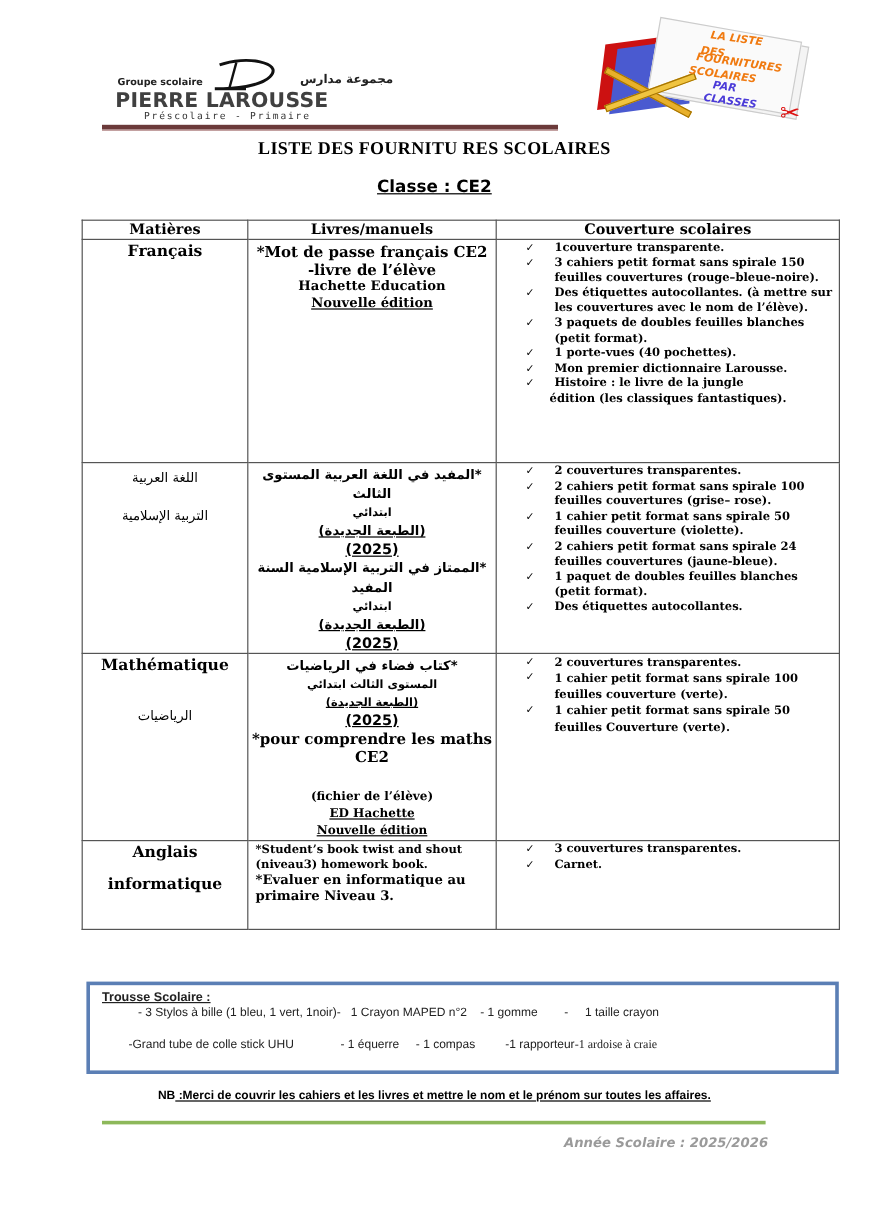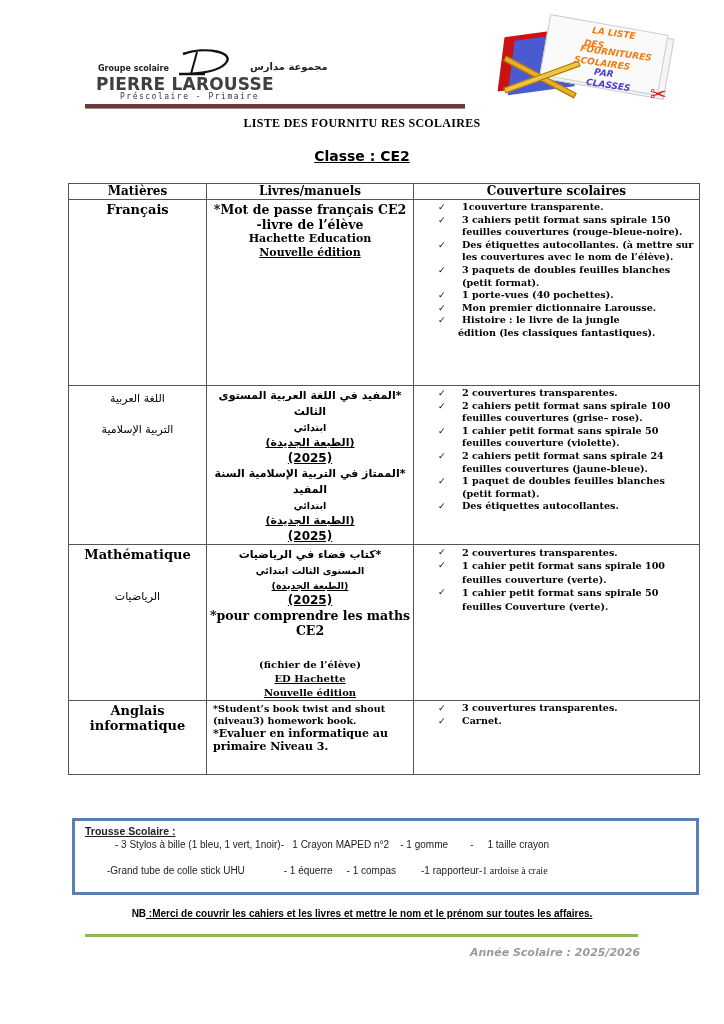--- a/index.html
+++ b/index.html
@@ -19,21 +19,21 @@
   .clipart { position: absolute; left: 480px; top: 20px; width: 220px; height: 85px; }
   .clipart .paper { position: absolute; background: #f4f4f4; border: 1px solid #ccc; transform: rotate(10deg); }
   .clipart .cover-red { position: absolute; left: 22px; top: 12px; width: 70px; height: 55px; background: #c11; transform: skewX(-15deg) rotate(-8deg); }
   .clipart .cover-blue { position: absolute; left: 32px; top: 16px; width: 65px; height: 55px; background: #4a5ad0; transform: skewX(-15deg) rotate(-8deg); }
   .clipart .txt { position: absolute; font-family: "DejaVu Sans", sans-serif; font-weight: bold; font-style: italic; font-size: 9px; line-height: 10px; transform: rotate(8deg); }
   .clipart .t-orange { color: #f07a10; }
   .clipart .t-purple { color: #4b3bd8; }
   .clipart .pencil { position: absolute; height: 6px; background: #e8b02a; border: 1px solid #a67400; }
   .clipart .scissors { position: absolute; left: 170px; top: 62px; font-size: 20px; color: #d11; }
 
-  .doc-title { position: absolute; left: 0; width: 724px; top: 116px; text-align: center; font-family: "Liberation Serif", serif; font-weight: bold; font-size: 12px; letter-spacing: 0.3px; }
+  .doc-title { position: absolute; left: 0; width: 724px; top: 116px; text-align: center; font-family: "Liberation Serif", serif; font-weight: bold; font-size: 15px; letter-spacing: 0.3px; }
   .class-title { position: absolute; left: 0; width: 724px; top: 148px; text-align: center; font-family: "DejaVu Sans", sans-serif; font-weight: bold; font-size: 14px; text-decoration: underline; }
 
   
   table.supplies { position: absolute; left: 68px; top: 183px; width: 631px; border-collapse: collapse; table-layout: fixed; }
   table.supplies td, table.supplies th { border: 1px solid #555; vertical-align: top; }
   table.supplies th { font-family: "DejaVu Serif", serif; font-weight: bold; font-size: 12px; height: 16px; line-height: 15px; text-align: center; }
   .col1 { width: 138px; }
   .col2 { width: 207px; }
   .col3 { width: 286px; }
   .subj { text-align: center; font-weight: bold; font-size: 13px; padding-top: 2px; }
@@ -183,21 +183,21 @@
         <li><span class="ck">✓</span><span>2 couvertures transparentes.</span></li>
         <li><span class="ck">✓</span><span>1 cahier petit format sans spirale 100 feuilles couverture (verte).</span></li>
         <li><span class="ck">✓</span><span>1 cahier petit format sans spirale 50 feuilles Couverture (verte).</span></li>
       </ul>
     </td>
   </tr>
 
   <tr style="height:74px;">
     <td class="subj">
       <div>Anglais</div>
-      <div style="">informatique</div>
+      <div style="margin-top:12px;">informatique</div>
     </td>
     <td class="books left">
       <div style="font-size:9.6px;line-height:12px;">*Student’s book twist and shout (niveau3) homework book.</div>
       <div style="font-size:11px;line-height:13px;">*Evaluer en informatique au primaire Niveau 3.</div>
     </td>
     <td>
       <ul class="supplies-list">
         <li><span class="ck">✓</span><span>3 couvertures transparentes.</span></li>
         <li><span class="ck">✓</span><span>Carnet.</span></li>
       </ul>

